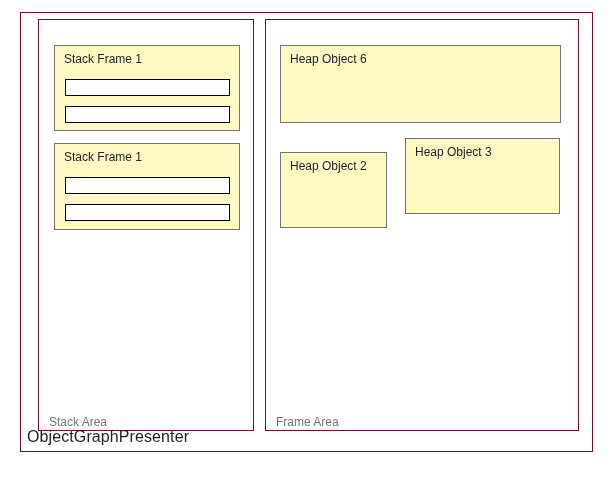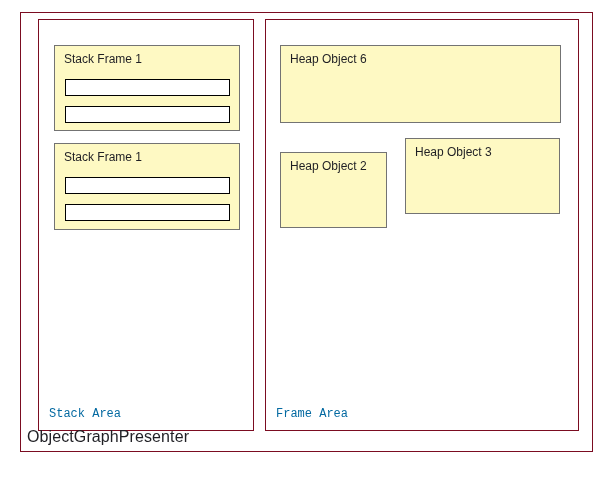--- a/index.html
+++ b/index.html
@@ -50,25 +50,24 @@
   }
   .area-heap {
     left: 244px;
     top: 6px;
     width: 314px;
     height: 412px;
   }
   .area-label {
     position: absolute;
     left: 10px;
-    bottom: 9px;
+    bottom: 1px;
     font-size: 12px;
-    color: #0369a1;
+    color: #737373;
     white-space: nowrap;
-    font-family: Liberation Mono, monospace;
   }
 
   
   .box {
     position: absolute;
     border: 1px solid #737373;
     box-sizing: border-box;
     background: #fef9c3;
   }
   .box-title {

